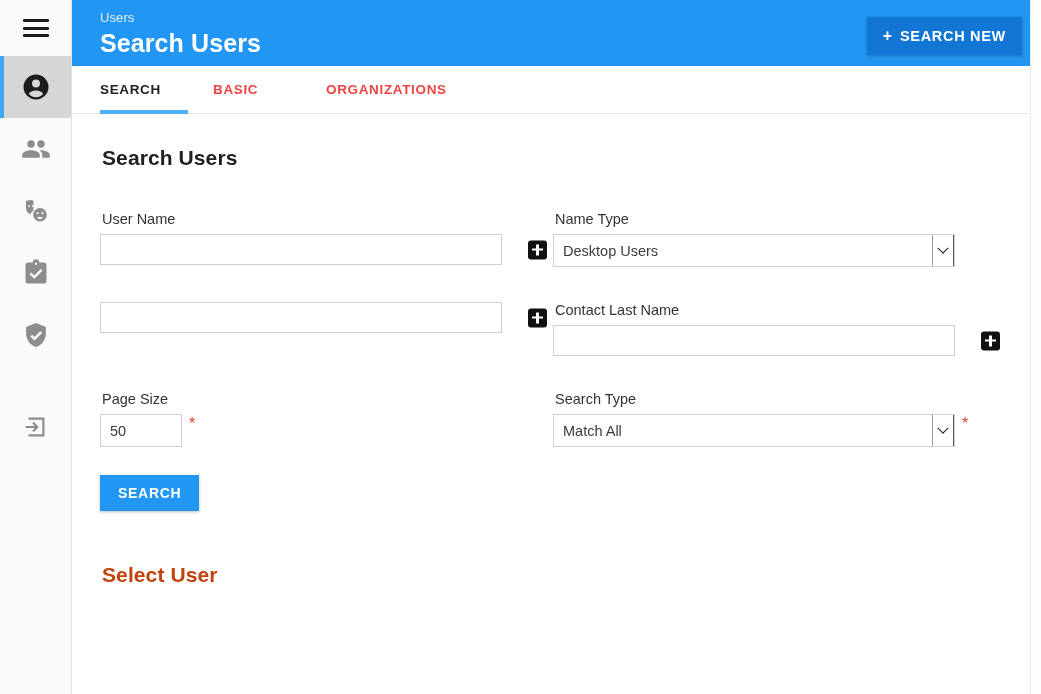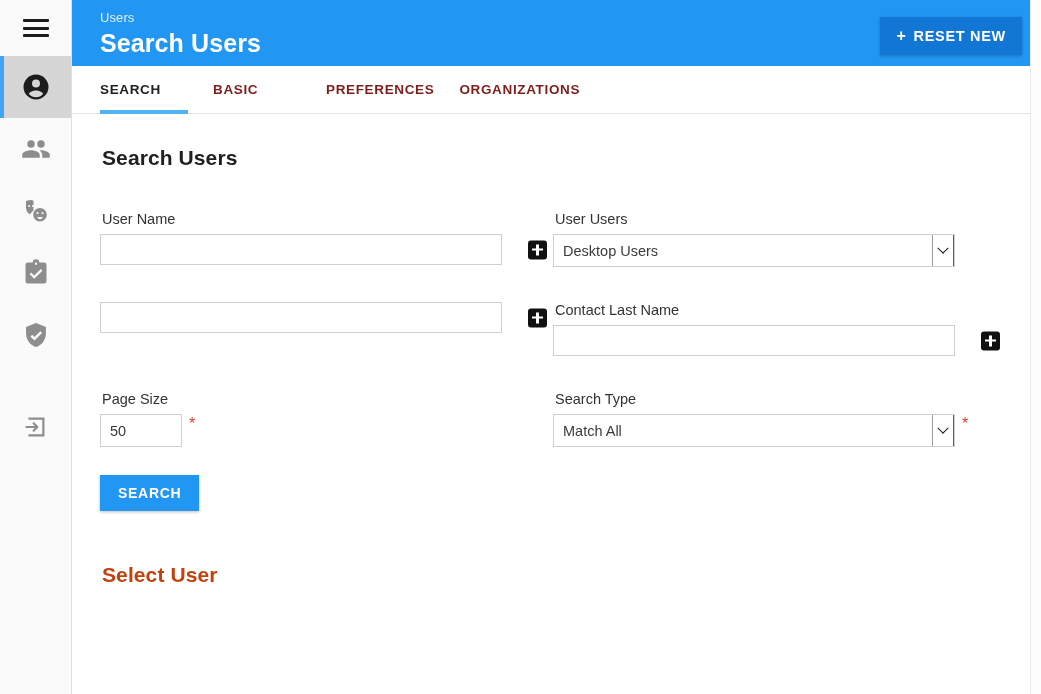--- a/index.html
+++ b/index.html
@@ -136,21 +136,21 @@
     width: 958px;
     position: relative;
   }
   .tab {
     display: flex;
     align-items: center;
     justify-content: flex-start;
     font-size: 13.5px;
     font-weight: bold;
     letter-spacing: .65px;
-    color: #7f1d1d;
+    color: #ef4444;
     cursor: pointer;
     position: relative;
     padding: 0 12px 0 0;
     min-width: 100px;
   }
   .tab + .tab { margin-left: 13px; }
   .tab.active { color: #212121; }
   .tab.active::after {
     content: "";
     position: absolute;
@@ -436,33 +436,30 @@
 
   <div class="main">
 
     <div class="header">
       <div class="header-titles">
         <div class="breadcrumb">Users</div>
         <div class="page-title">Search Users</div>
       </div>
       <button class="create-new-btn">
         <span class="plus">+</span>
-        <span>RESET NEW</span>
+        <span>SEARCH NEW</span>
       </button>
     </div>
 
     <div class="tabs">
       <div class="tab active">
         <span>SEARCH</span>
       </div>
       <div class="tab">
         <span>BASIC</span>
-      </div>
-      <div class="tab">
-        <span>PREFERENCES</span>
       </div>
       <div class="tab">
         <span>ORGANIZATIONS</span>
       </div>
     </div>
 
     <div class="content">
 
       <div class="section-title">Search Users</div>
 
@@ -470,21 +467,21 @@
 
         <div class="form-row">
           <div class="field">
             <label class="field-label">User Name</label>
             <div class="input-wrap">
               <input class="text-input" type="text" value="" style="">
               <span class="addon-plus"></span>
             </div>
           </div>
           <div class="field half">
-            <label class="field-label">User Users</label>
+            <label class="field-label">Name Type</label>
             <div class="select-wrap">
               <div class="select-box">
                 <span class="select-value">Desktop Users</span>
                 <span class="select-arrow-btn">
                     <i class="chev"></i>
                   </span>
               </div>
             </div>
           </div>
         </div>

